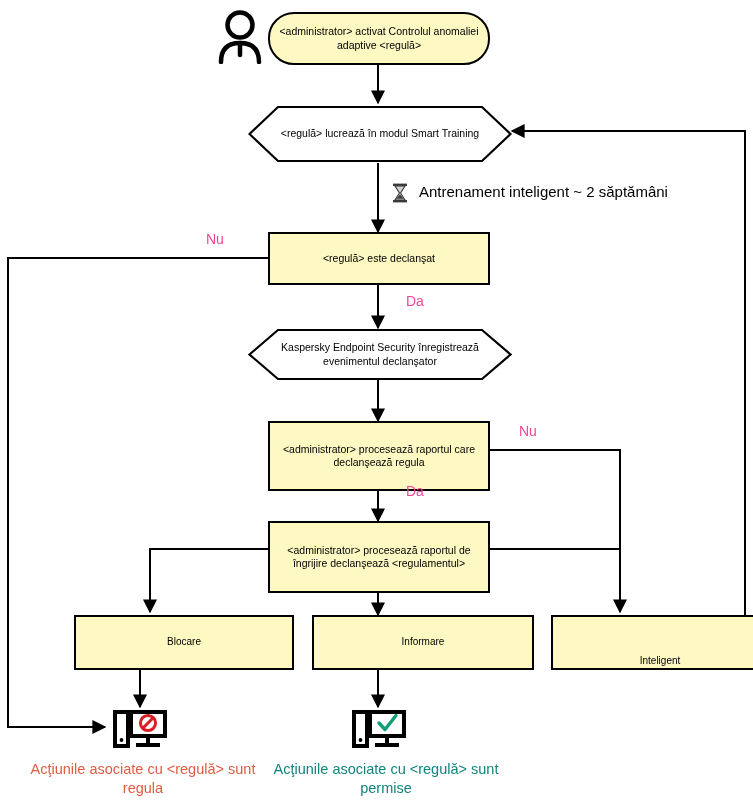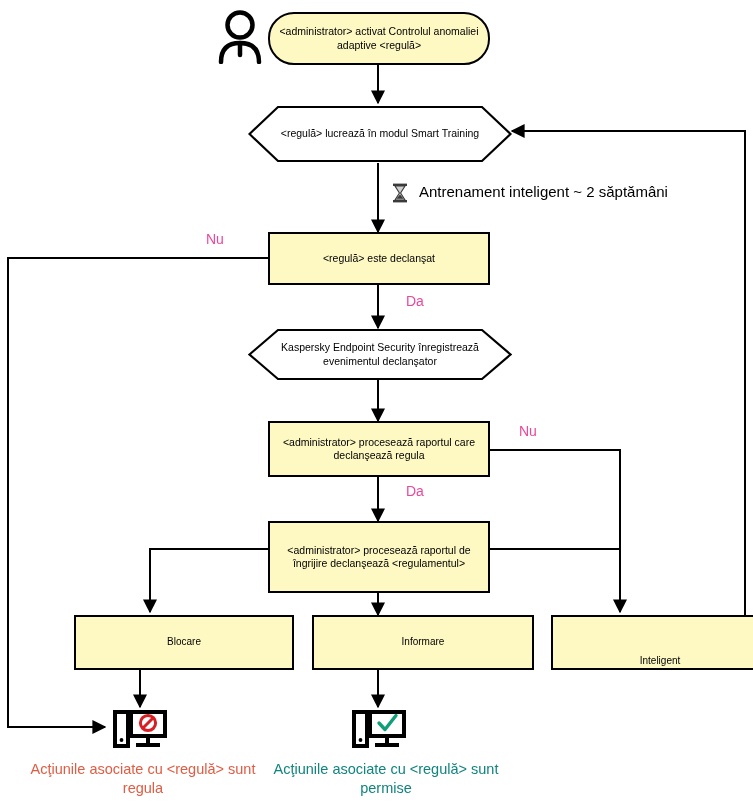--- a/index.html
+++ b/index.html
@@ -189,21 +189,21 @@
 
   <div class="edge-label" style="left:406px; top:293px;">Da</div>
 
   <div class="node node-hex" style="left:248px; top:328px; width:264px; height:53px;">
     <svg viewBox="0 0 264 53" preserveAspectRatio="none" xmlns="http://www.w3.org/2000/svg">
       <polygon points="1.5,26.5 30,2 234,2 262.5,26.5 234,51 30,51" fill="#ffffff" stroke="#000000" stroke-width="2.2" vector-effect="non-scaling-stroke"></polygon>
     </svg>
     <span class="txt">Kaspersky Endpoint Security înregistrează evenimentul declanşator</span>
   </div>
 
-  <div class="node node-rect" style="left:268px; top:421px; width:222px; height:56px;">
+  <div class="node node-rect" style="left:268px; top:421px; width:222px; height:70px;">
     <span class="txt">&lt;administrator&gt; procesează raportul care declanşează regula</span>
   </div>
 
   <div class="edge-label" style="left:519px; top:423px;">Nu</div>
 
   <div class="edge-label" style="left:406px; top:483px;">Da</div>
 
   <div class="node node-rect" style="left:268px; top:521px; width:222px; height:72px;">
     <span class="txt">&lt;administrator&gt; procesează raportul de îngrijire declanşează &lt;regulamentul&gt;</span>
   </div>

